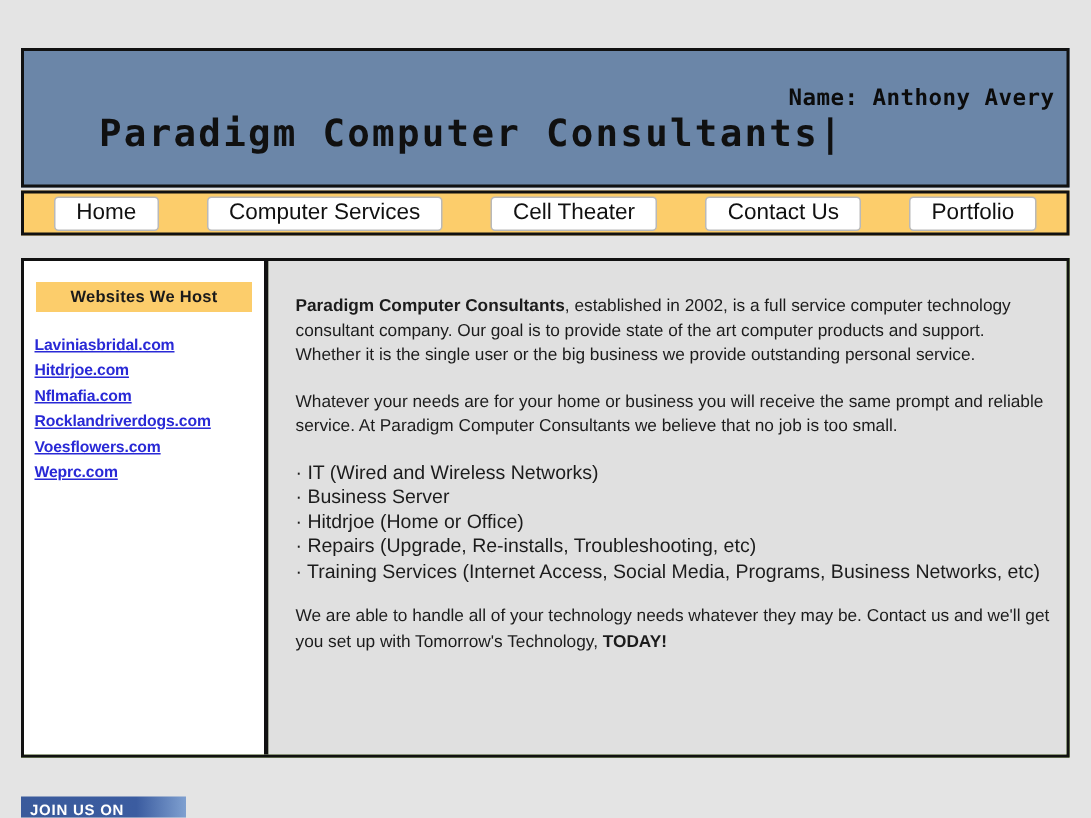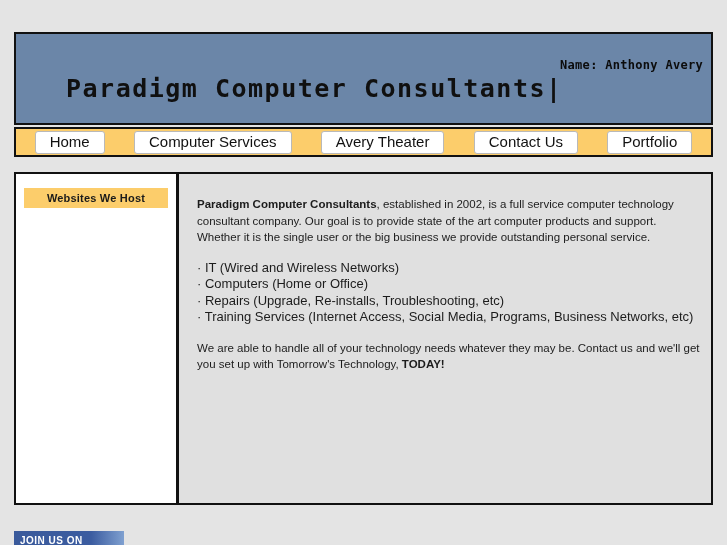--- a/index.html
+++ b/index.html
@@ -37,21 +37,21 @@
     letter-spacing: 1.5px;
     white-space: nowrap;
     margin-left: 36px;
   }
   #contact-block {
     position: absolute;
     right: 8px;
     top: 24px;
     text-align: right;
     font-family: "DejaVu Sans Mono", "Liberation Mono", monospace;
-    font-size: 12px;
+    font-size: 15px;
     font-weight: bold;
     color: #0c0c0c;
     line-height: 15px;
     letter-spacing: 0.3px;
   }
   .contact-row { white-space: nowrap; }
 
   
   #nav-bar {
     position: absolute;
@@ -168,36 +168,46 @@
 <div id="header-banner">
   <div id="site-title">Paradigm Computer Consultants|</div>
   <div id="contact-block">
     <div class="contact-row">Name: Anthony Avery</div>
   </div>
 </div>
 
 <div id="nav-bar">
   <div class="nav-button">Home</div>
   <div class="nav-button">Computer Services</div>
-  <div class="nav-button">Avery Theater</div>
+  <div class="nav-button">Cell Theater</div>
   <div class="nav-button">Contact Us</div>
   <div class="nav-button">Portfolio</div>
 </div>
 
 <div id="main-panel">
 
   <div id="sidebar">
     <div id="sidebar-heading">Websites We Host</div>
+    <div id="sidebar-links">
+      <a class="sidebar-link">Laviniasbridal.com</a>
+      <a class="sidebar-link">Hitdrjoe.com</a>
+      <a class="sidebar-link">Nflmafia.com</a>
+      <a class="sidebar-link">Rocklandriverdogs.com</a>
+      <a class="sidebar-link">Voesflowers.com</a>
+      <a class="sidebar-link">Weprc.com</a>
+    </div>
   </div>
 
   <div id="content">
     <p><span class="strong">Paradigm Computer Consultants</span><span>, established in 2002, is a full service computer technology consultant company. Our goal is to provide state of the art computer products and support. Whether it is the single user or the big business we provide outstanding personal service.</span></p>
+    <p>Whatever your needs are for your home or business you will receive the same prompt and reliable service. At Paradigm Computer Consultants we believe that no job is too small.</p>
     <div class="svc-list">
       <div class="svc-item">· IT (Wired and Wireless Networks)</div>
-      <div class="svc-item">· Computers (Home or Office)</div>
+      <div class="svc-item">· Business Server</div>
+      <div class="svc-item">· Hitdrjoe (Home or Office)</div>
       <div class="svc-item">· Repairs (Upgrade, Re-installs, Troubleshooting, etc)</div>
       <div class="svc-item">· Training Services (Internet Access, Social Media, Programs, Business Networks, etc)</div>
     </div>
     <p><span>We are able to handle all of your technology needs whatever they may be. Contact us and we'll get you set up with Tomorrow's Technology, </span><span class="strong">TODAY!</span></p>
   </div>
 
 </div>
 
 <div id="join-us-banner">
   <span>JOIN US ON</span>

